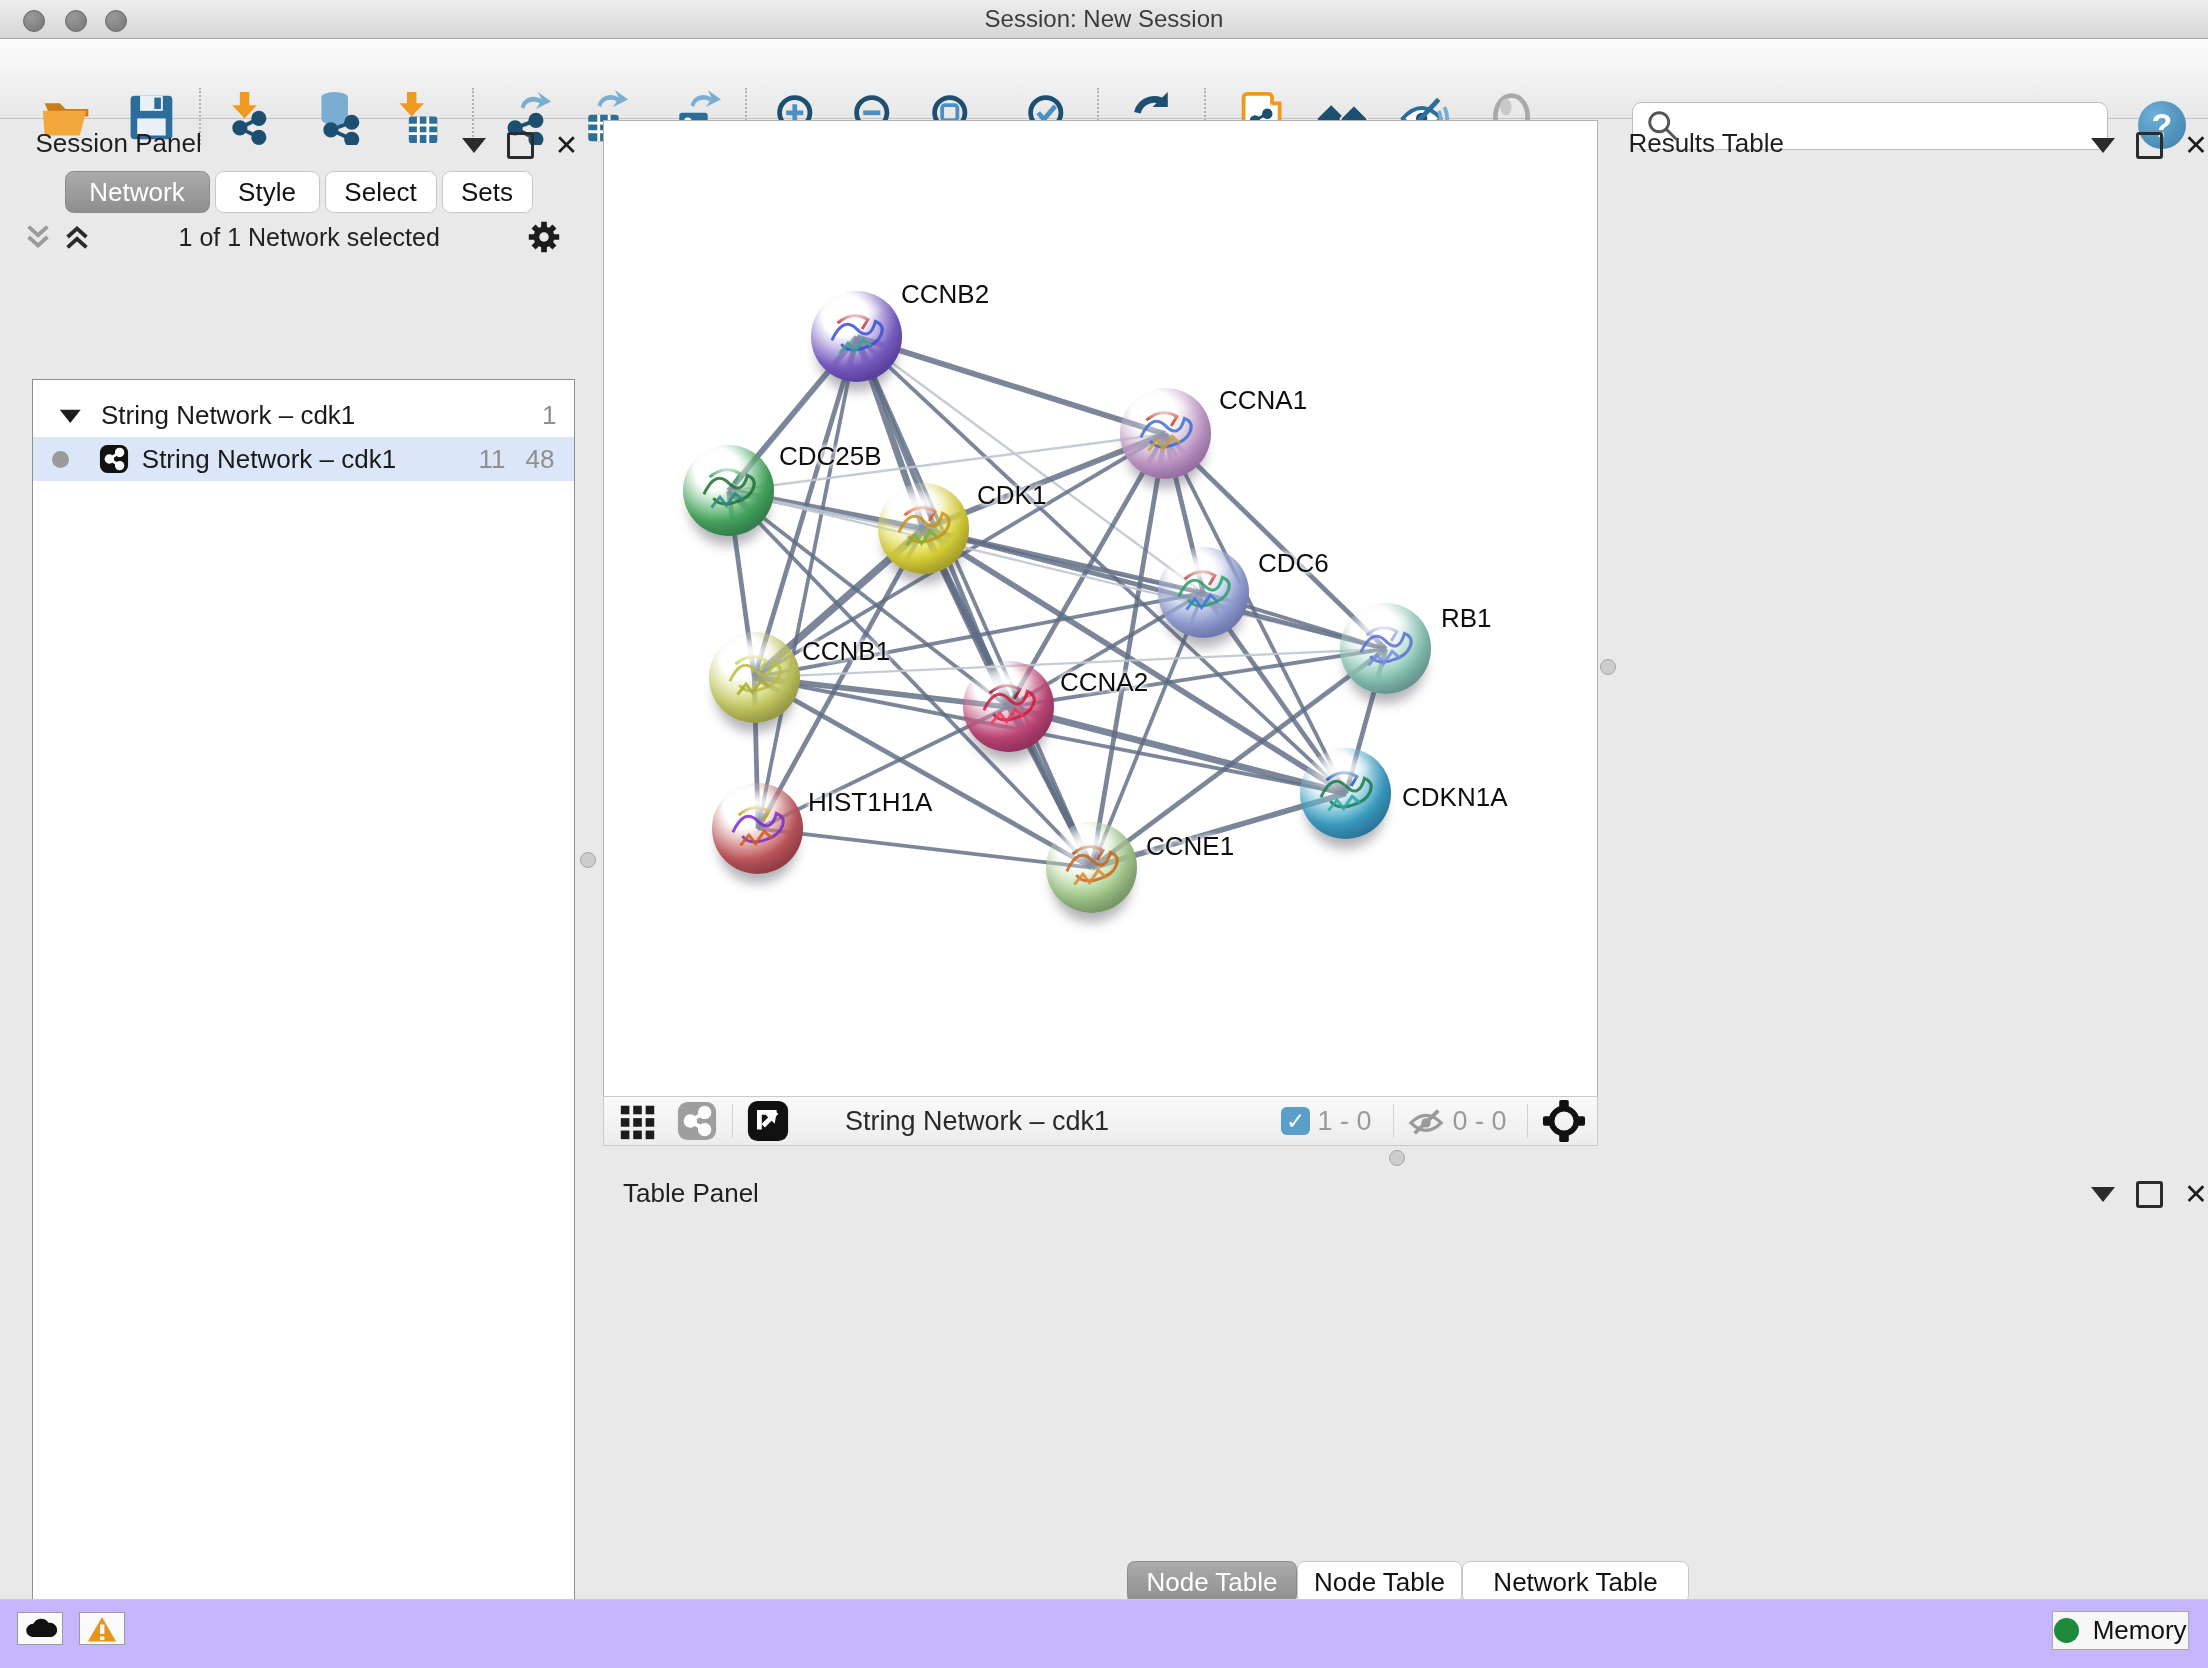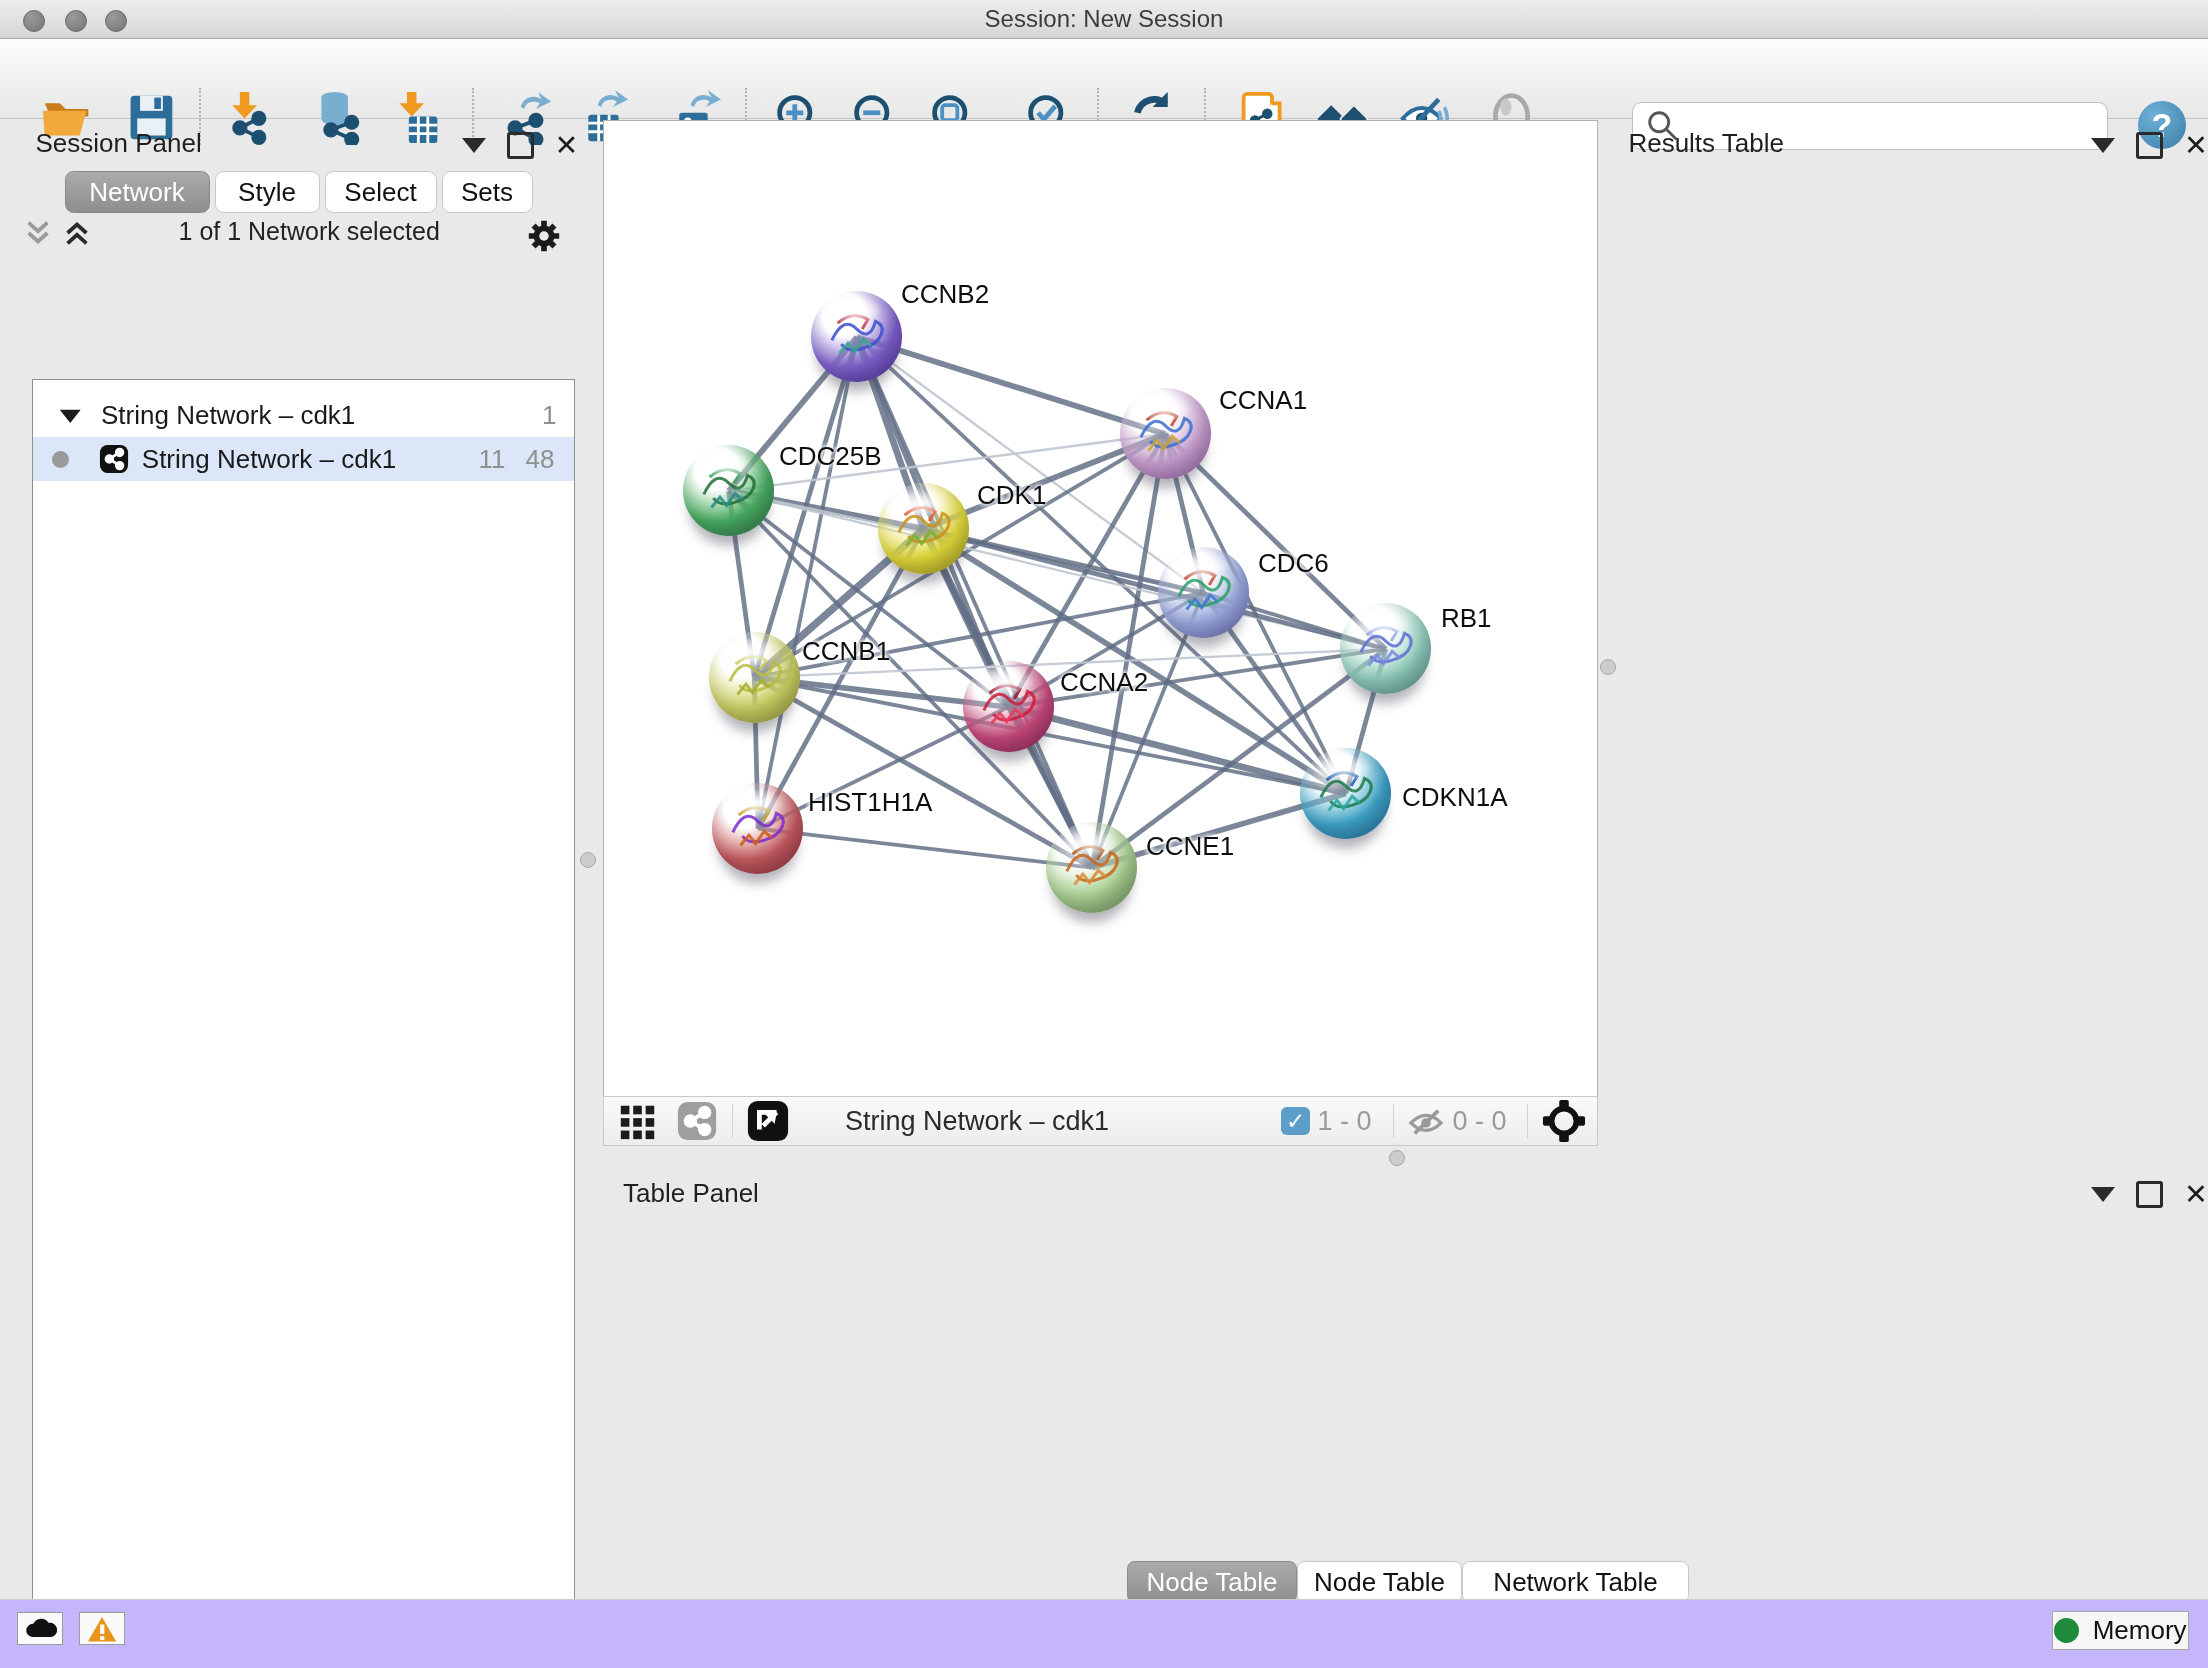--- a/index.html
+++ b/index.html
@@ -34,21 +34,21 @@
   .float-box{width:21px;height:21px;border:3.3px solid #2b2b2b;border-radius:2.9px;}
   .close-x{font-size:28.5px;font-weight:bold;color:#1c1c1c;line-height:21px;}
 
   .tab{height:40px;display:flex;align-items:center;justify-content:center;font-size:26px;
     background:#fff;border:1px solid #c7c7c7;color:#111;}
   .tab.sel{background:linear-gradient(#ababab,#8e8e8e);color:#fff;border-color:#8a8a8a;}
 
   
   #cp-tabs{left:65px;top:171px;display:flex;}
   #cp-tabs .tab{border-radius:8.6px 8.6px 8.6px 8.6px;margin-right:5px;}
-  #cp-subbar{left:22px;top:217px;width:541px;height:40px;display:flex;}
+  #cp-subbar{left:22px;top:217px;width:541px;height:40px;display:flex;align-items:center;}
   #cp-status{flex:1;text-align:center;font-size:25px;color:#222;}
   #cp-tree{left:22px;top:257px;width:541px;height:1336px;background:#fff;border:1.9px solid #8f8f8f;}
   .tree-row{position:relative;height:44px;display:flex;align-items:center;font-size:26px;}
   .tree-row.sel{background:#dbe7f8;}
   .gray-num{color:#8f8f8f;}
 
   
   #canvas{left:603px;top:120px;width:993px;height:976px;background:#fff;border:1px solid #b2b2b2;}
   #edge-svg{position:absolute;left:0;top:0;}
   .node{position:absolute;width:91px;height:91px;border-radius:50%;

